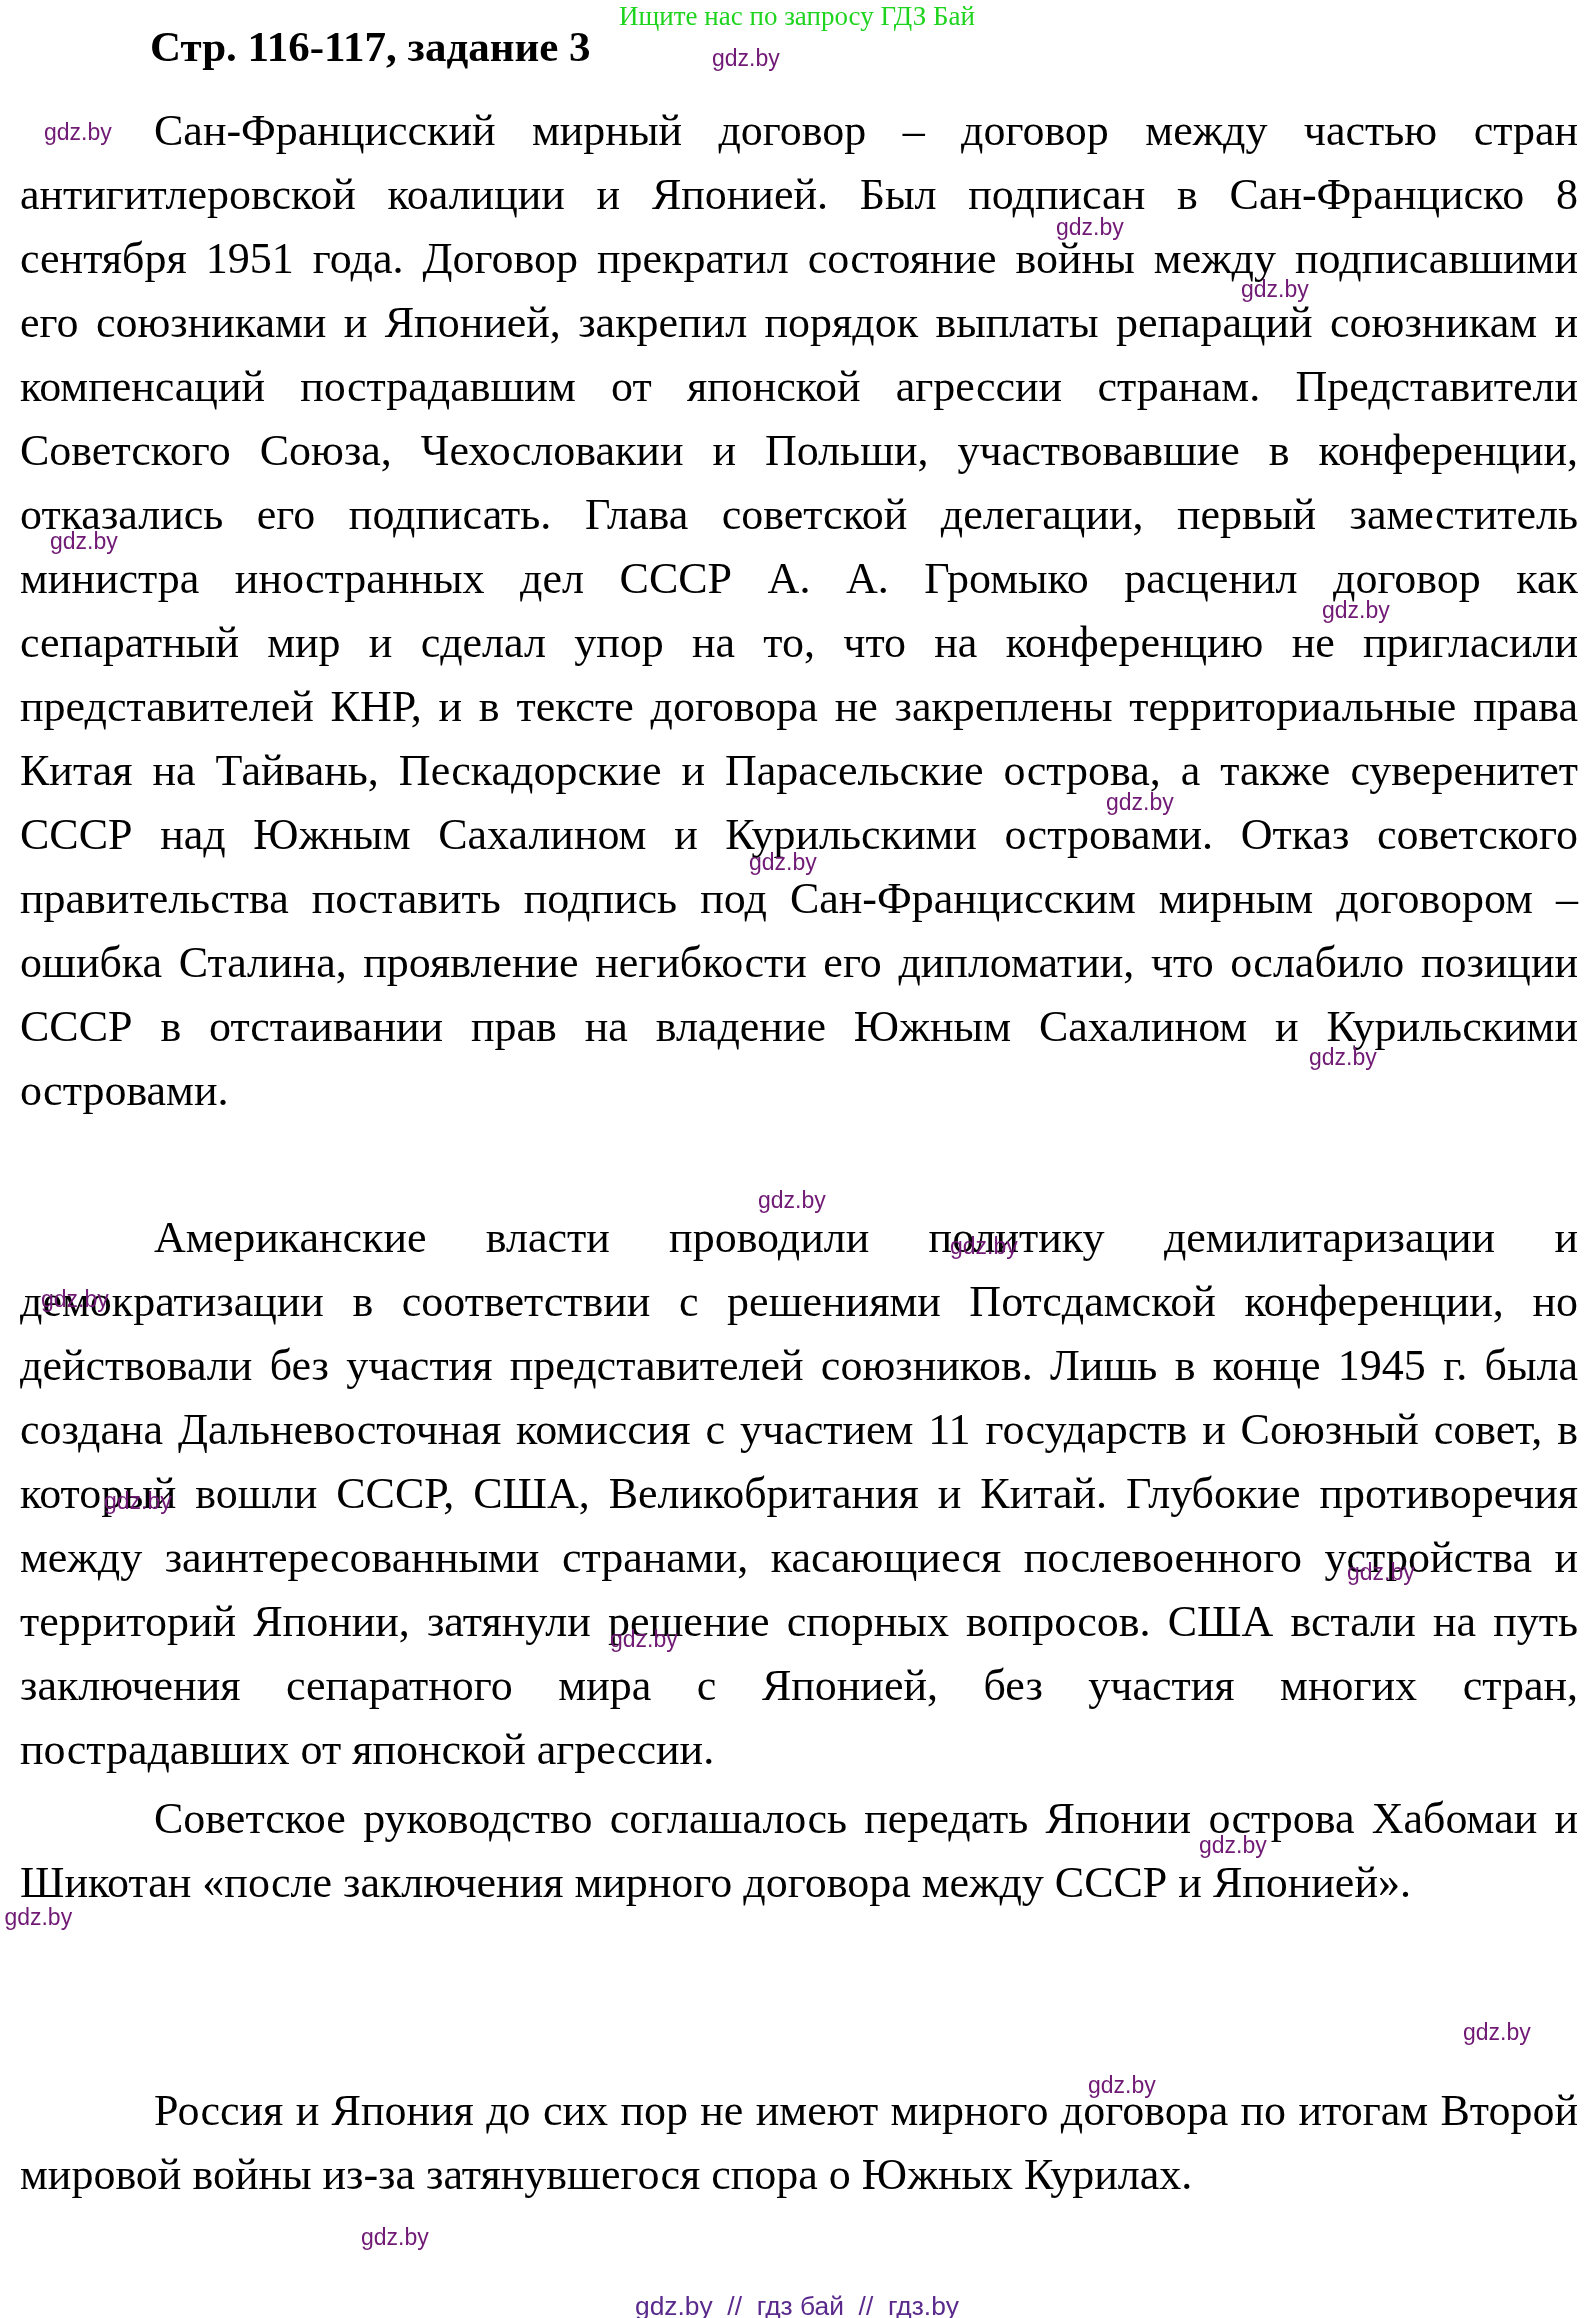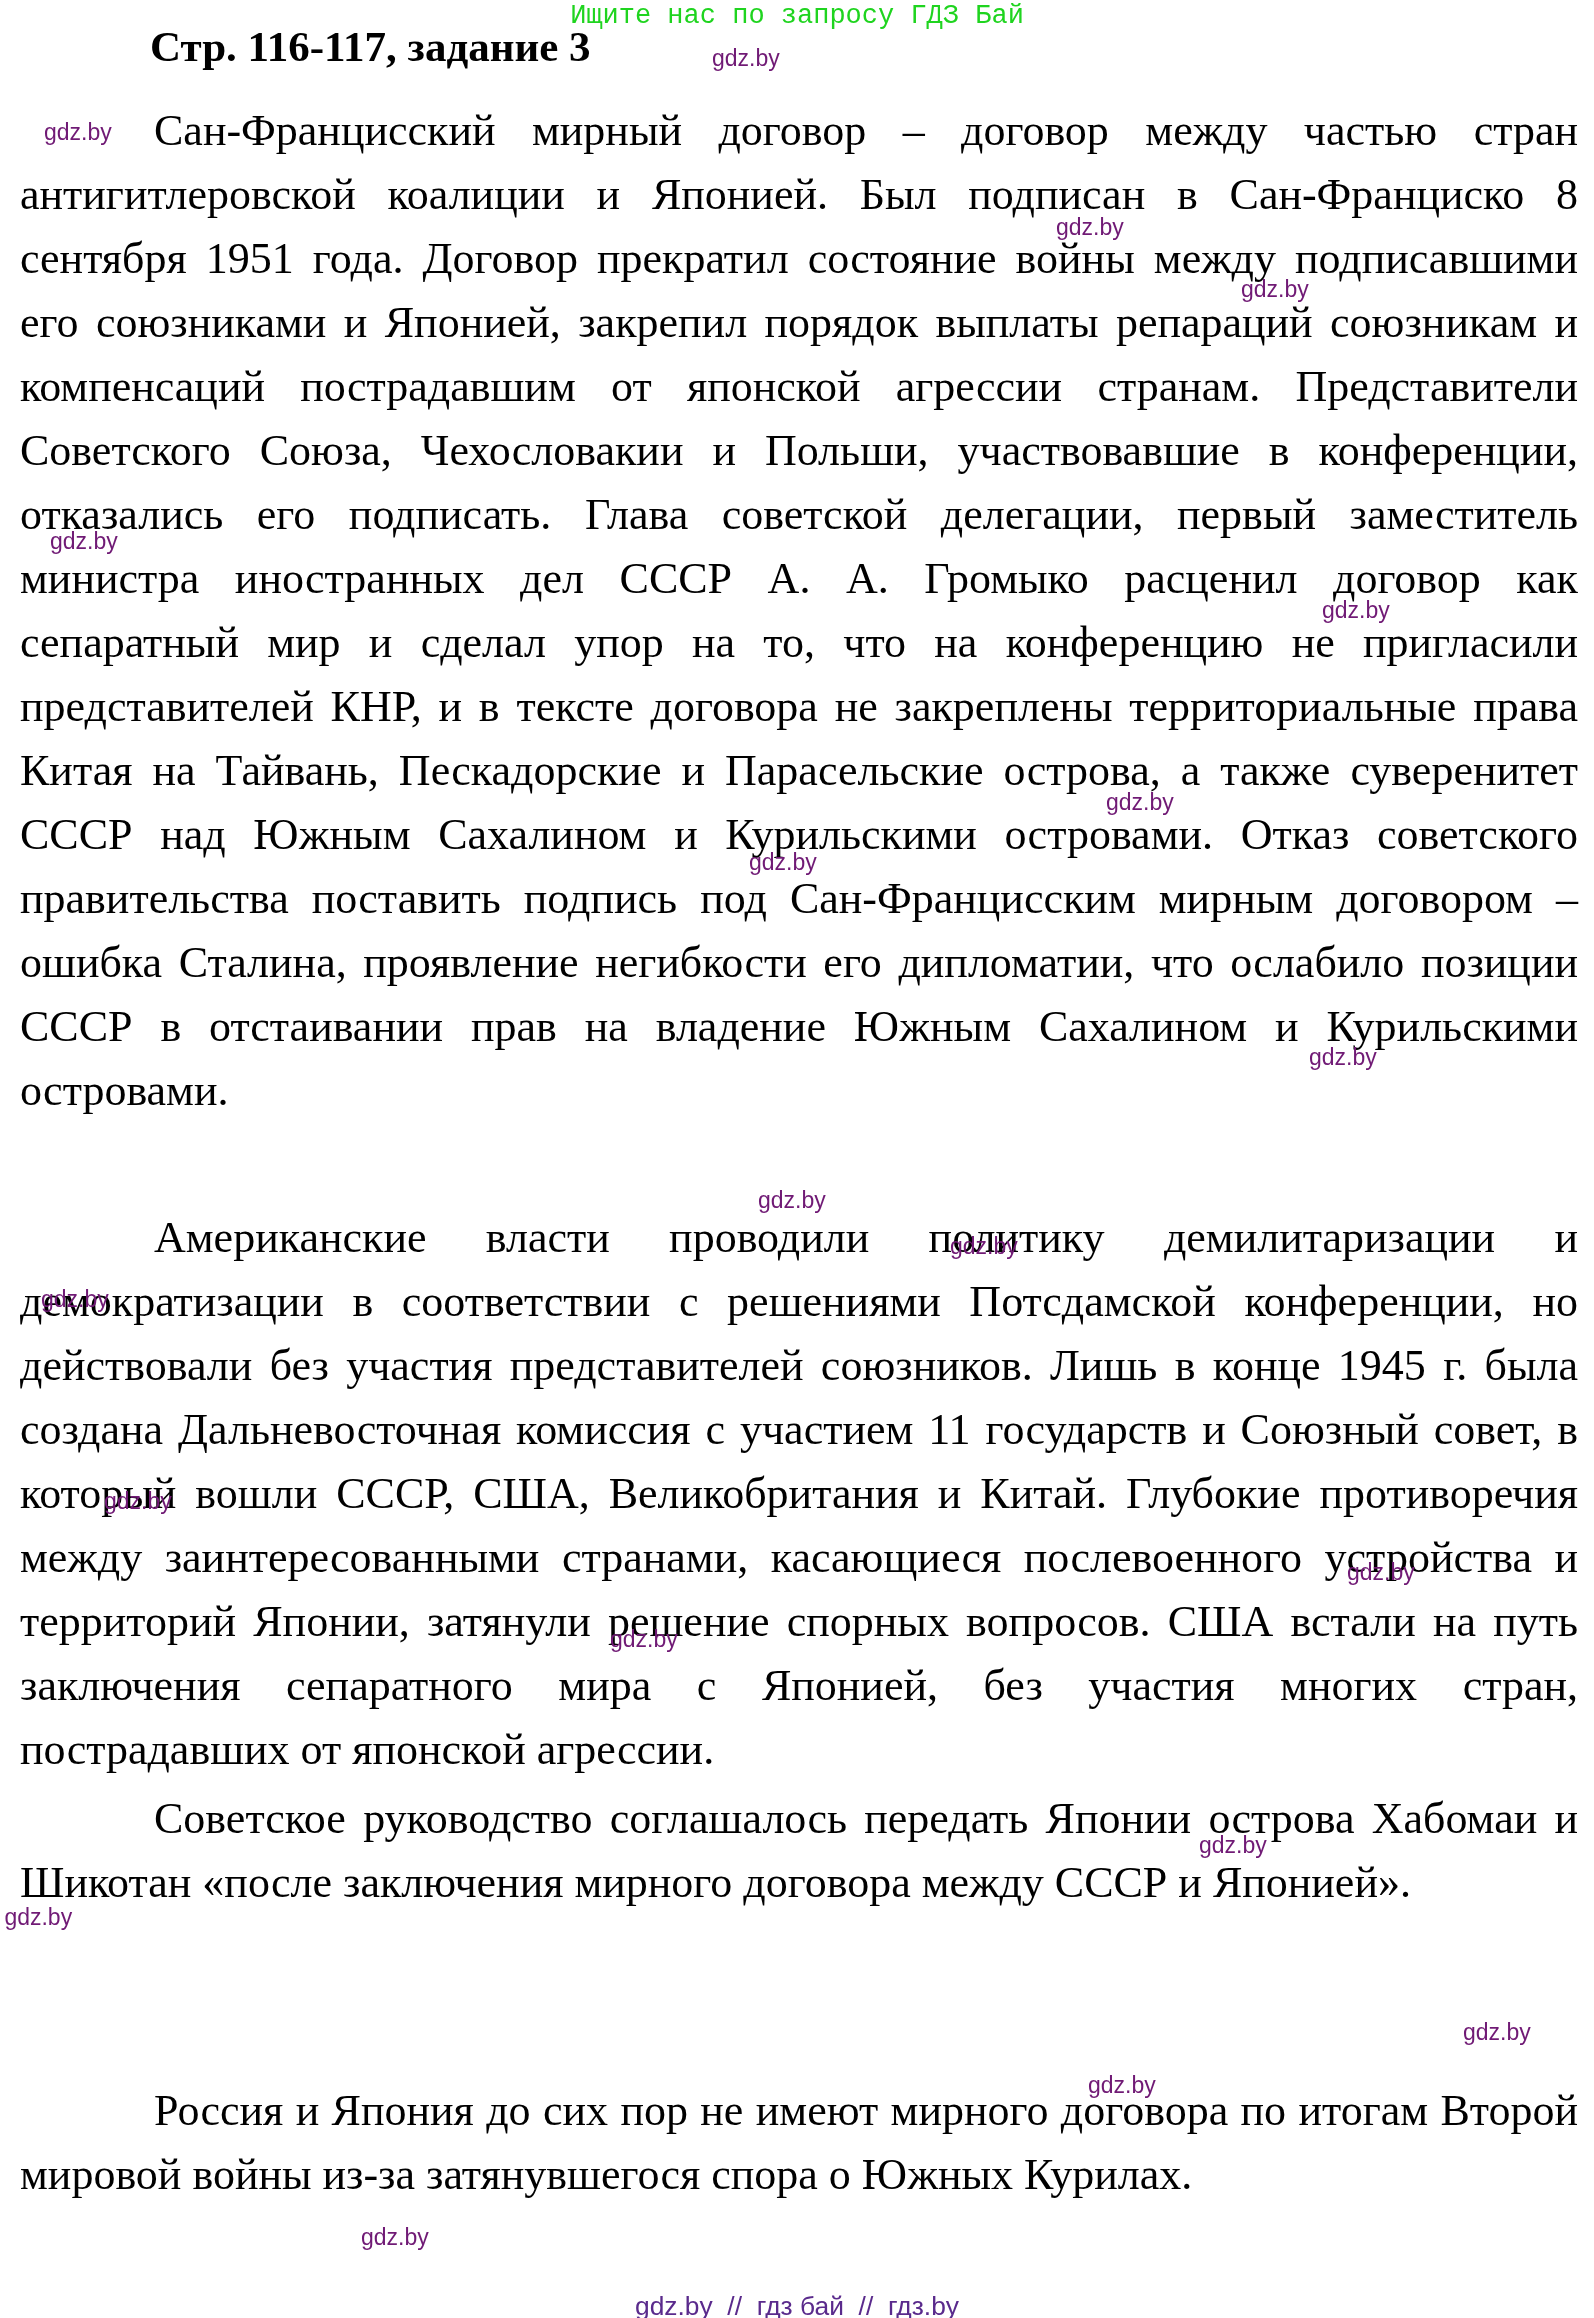--- a/index.html
+++ b/index.html
@@ -2,21 +2,21 @@
 <html style="font-size:14px"><head>
 <meta charset="utf-8">
 <style>
   html, body { margin: 0; padding: 0; background: #ffffff; }
   body {
     width: 1594px; height: 2319px; position: relative; overflow: hidden;
     font-family: "Liberation Serif", "DejaVu Serif", serif; color: #000;
   }
   .banner {
     position: absolute; top: 0; left: 0; width: 1594px; text-align: center;
-    font-family: Liberation Mono, monospace;
+    font-family: Liberation Serif, serif;
     font-size: 27px; line-height: 32px; color: #1fd41f;
   }
   .title {
     position: absolute; top: 20px; left: 150px;
     font-weight: bold; font-size: 43px; line-height: 53px; white-space: nowrap;
   }
   .wm {
     position: absolute; font-family: "Liberation Sans", "DejaVu Sans", sans-serif;
     font-size: 23px; color: #701a75; white-space: nowrap; line-height: 25px;
   }

